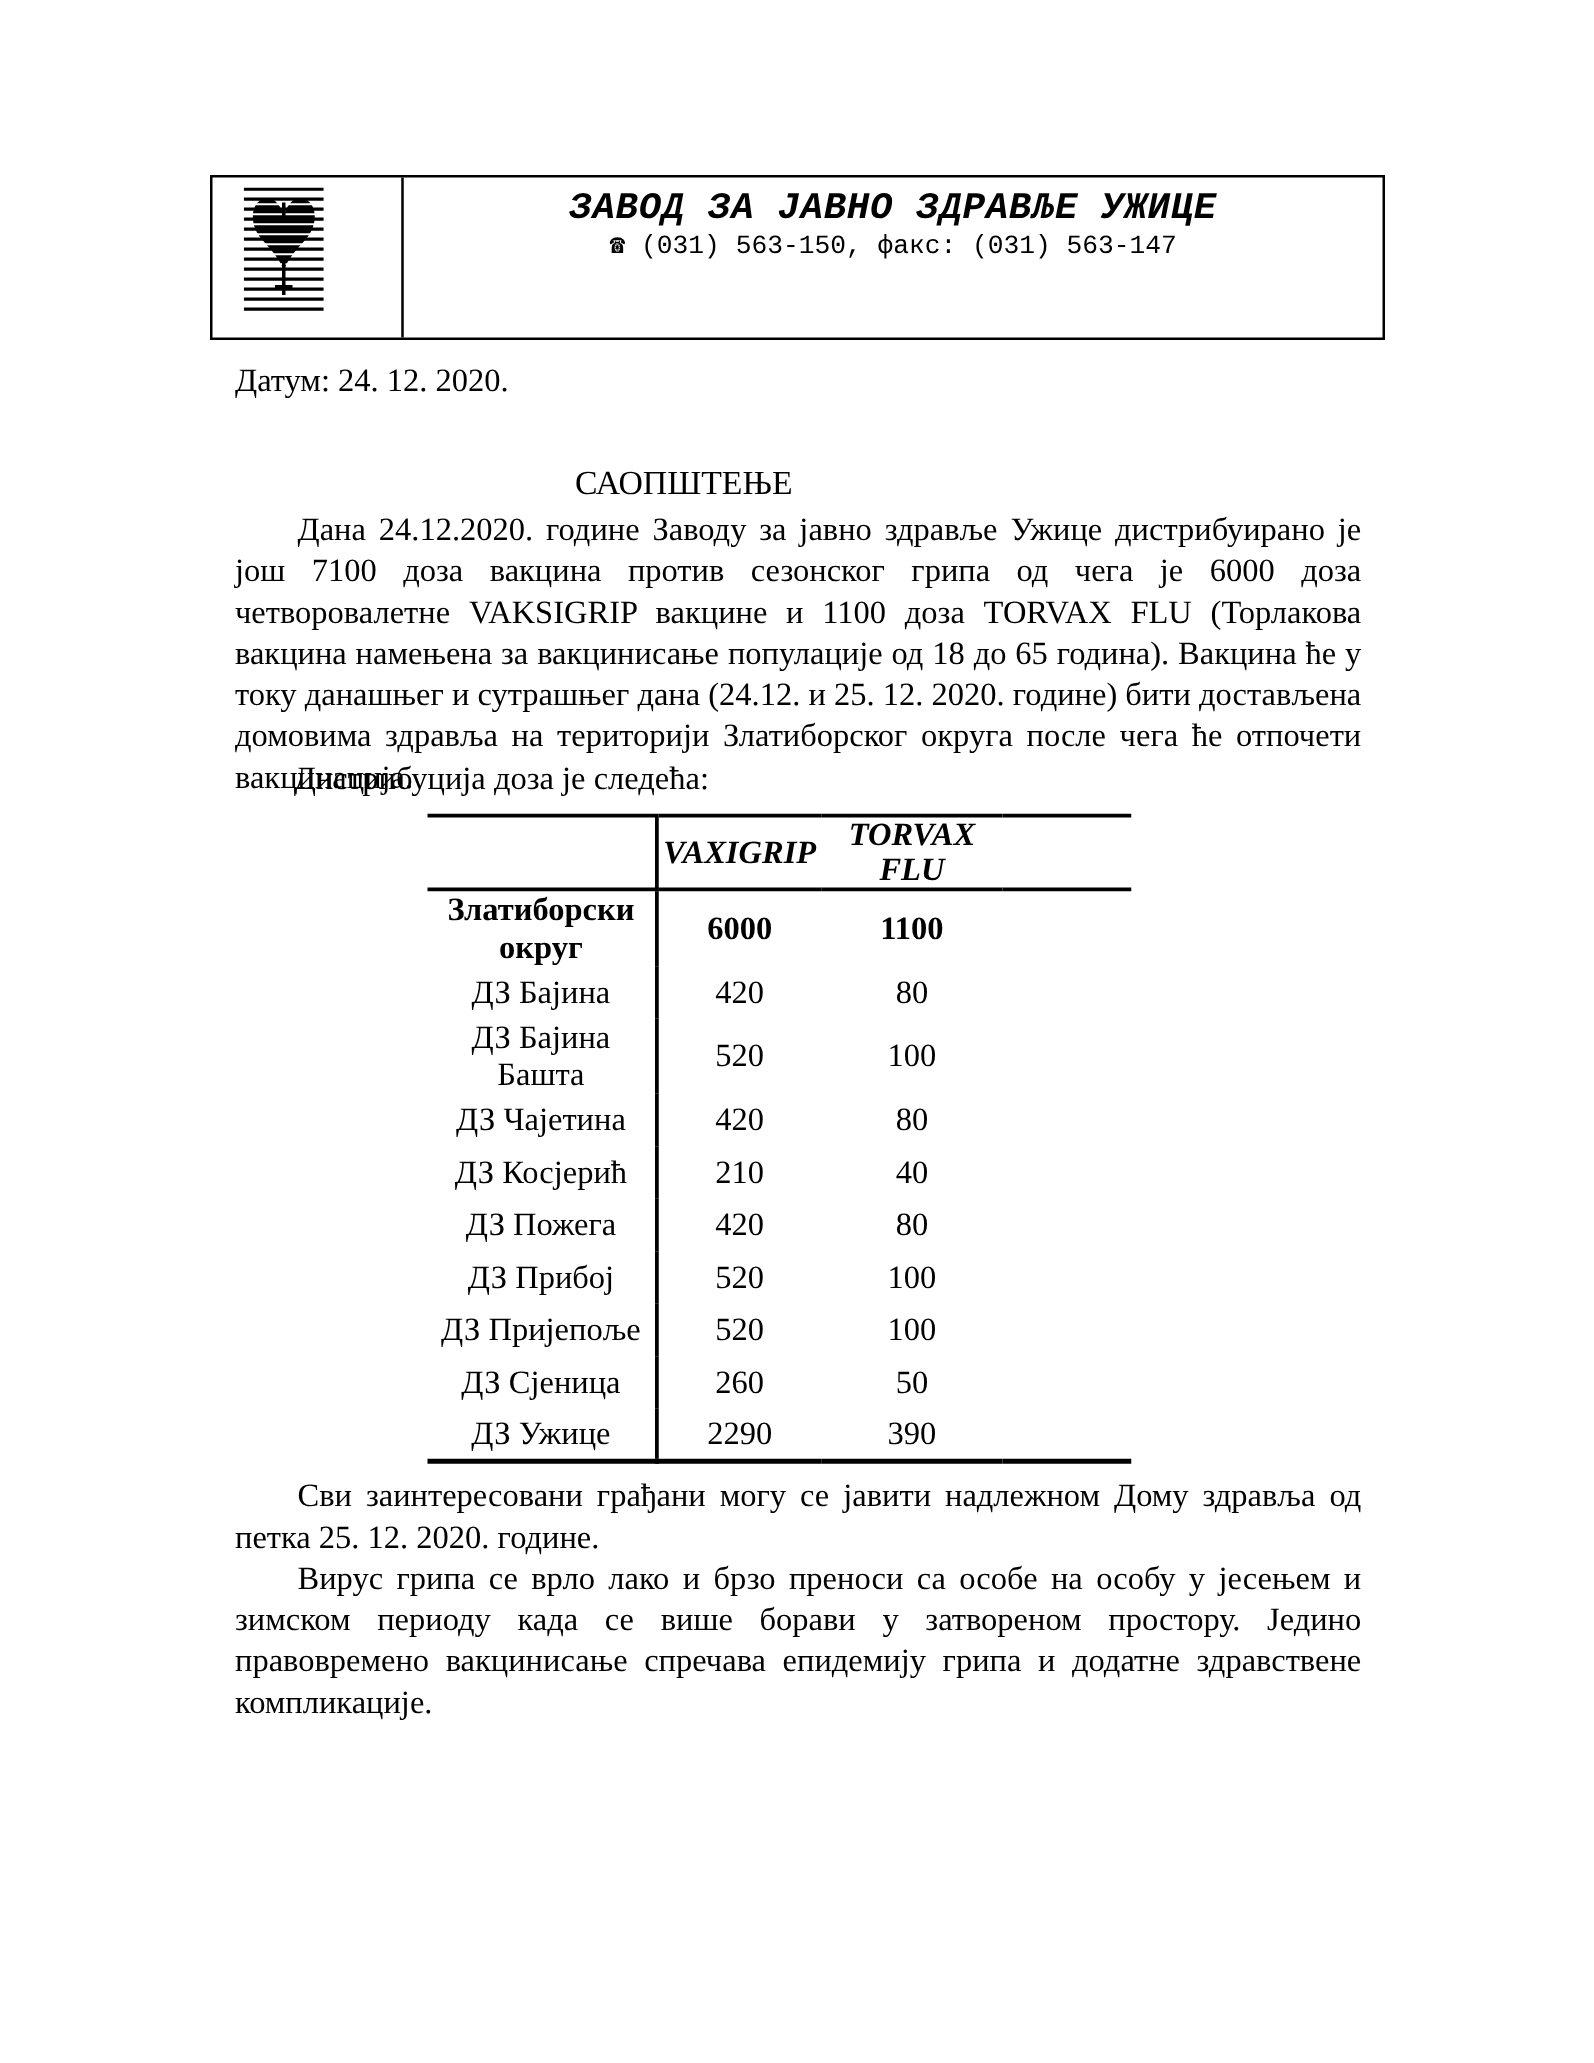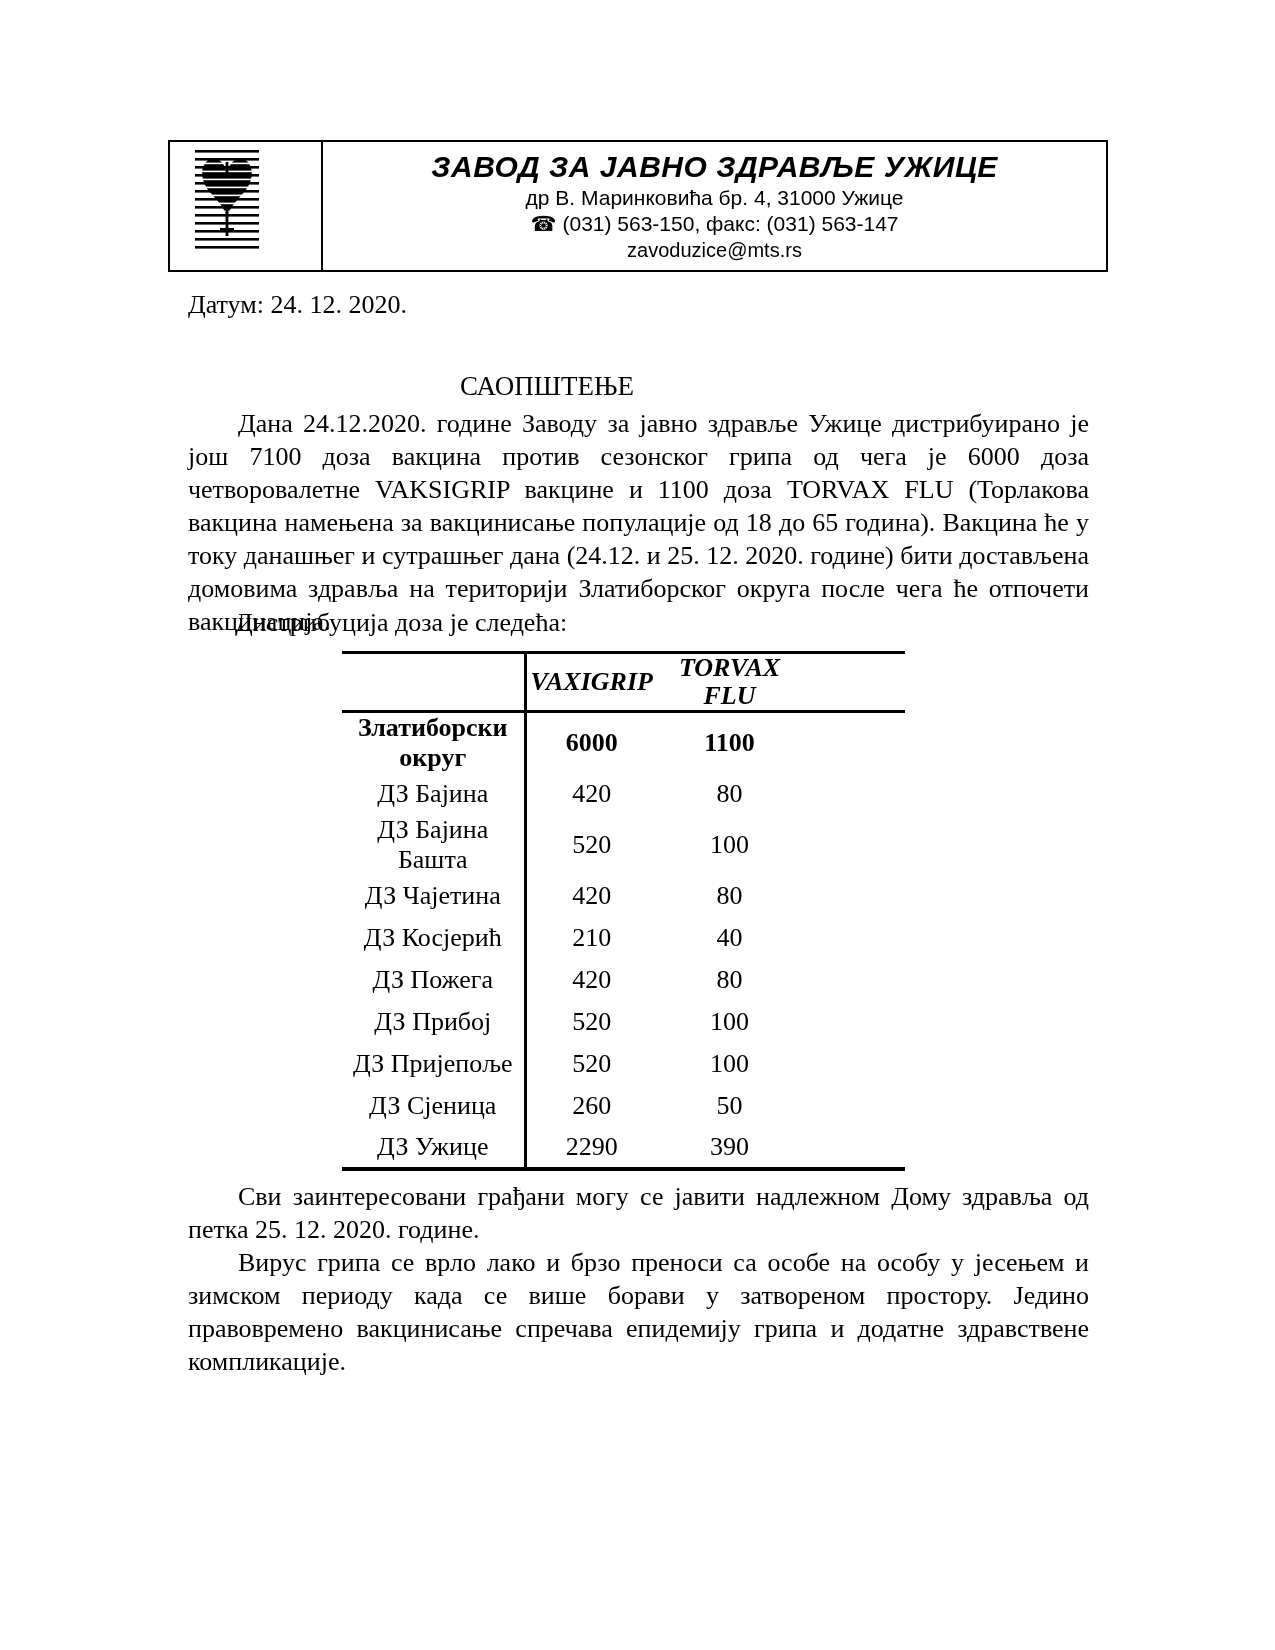--- a/index.html
+++ b/index.html
@@ -23,21 +23,21 @@
   }
   .logo-cell {
     width: 153px;
     border-right: 2px solid #000;
     box-sizing: border-box;
     padding: 8px 0 0 25px;
   }
   .text-cell {
     flex: 1;
     text-align: center;
-    font-family: Liberation Sans, sans-serif;
+    font-family: Liberation Mono, monospace;
     padding-top: 7px;
   }
   .org-name  { font-weight: bold; font-style: italic; font-size: 30px; line-height: 36px; letter-spacing: 0.5px; }
   .org-addr  { font-size: 21px; line-height: 26px; }
   .org-phone { font-size: 21px; line-height: 26px; }
   .org-email { font-size: 20px; line-height: 26px; }
 
   
   .date-line {
     position: absolute;
@@ -136,26 +136,24 @@
         </g>
         <g fill="#000000">
           <rect x="30.6" y="12" width="2.8" height="12"></rect>
           <rect x="30.6" y="60" width="2.8" height="26"></rect>
           <rect x="25" y="78" width="14" height="2.6"></rect>
         </g>
       </svg>
     </div>
     <div class="text-cell">
       <div class="org-name">ЗАВОД ЗА ЈАВНО ЗДРАВЉЕ УЖИЦЕ</div>
-      <div class="org-addr">др В. Маринковића бр. 4, 31000 Ужице</div>
       <div class="org-phone">
         <span>☎</span>
         <span>(031) 563-150, факс: (031) 563-147</span>
       </div>
-      <div class="org-email">zavoduzice@mts.rs</div>
     </div>
   </div>
 
   <div class="date-line">Датум: 24. 12. 2020.</div>
 
   <div class="doc-title">САОПШТЕЊЕ</div>
 
   <p class="para p1">Дана 24.12.2020. године Заводу за јавно здравље Ужице дистрибуирано је још 7100 доза вакцина против сезонског грипа од чега је 6000 доза четворовалетне VAKSIGRIP вакцине и 1100 доза TORVAX FLU (Торлакова вакцина намењена за вакцинисање популације од 18 до 65 година). Вакцина ће у току данашњег и сутрашњег дана (24.12. и 25. 12. 2020. године) бити достављена домовима здравља на територији Златиборског округа после чега ће отпочети вакцинација.</p>
   <p class="para p2">Дистрибуција доза је следећа:</p>
 

